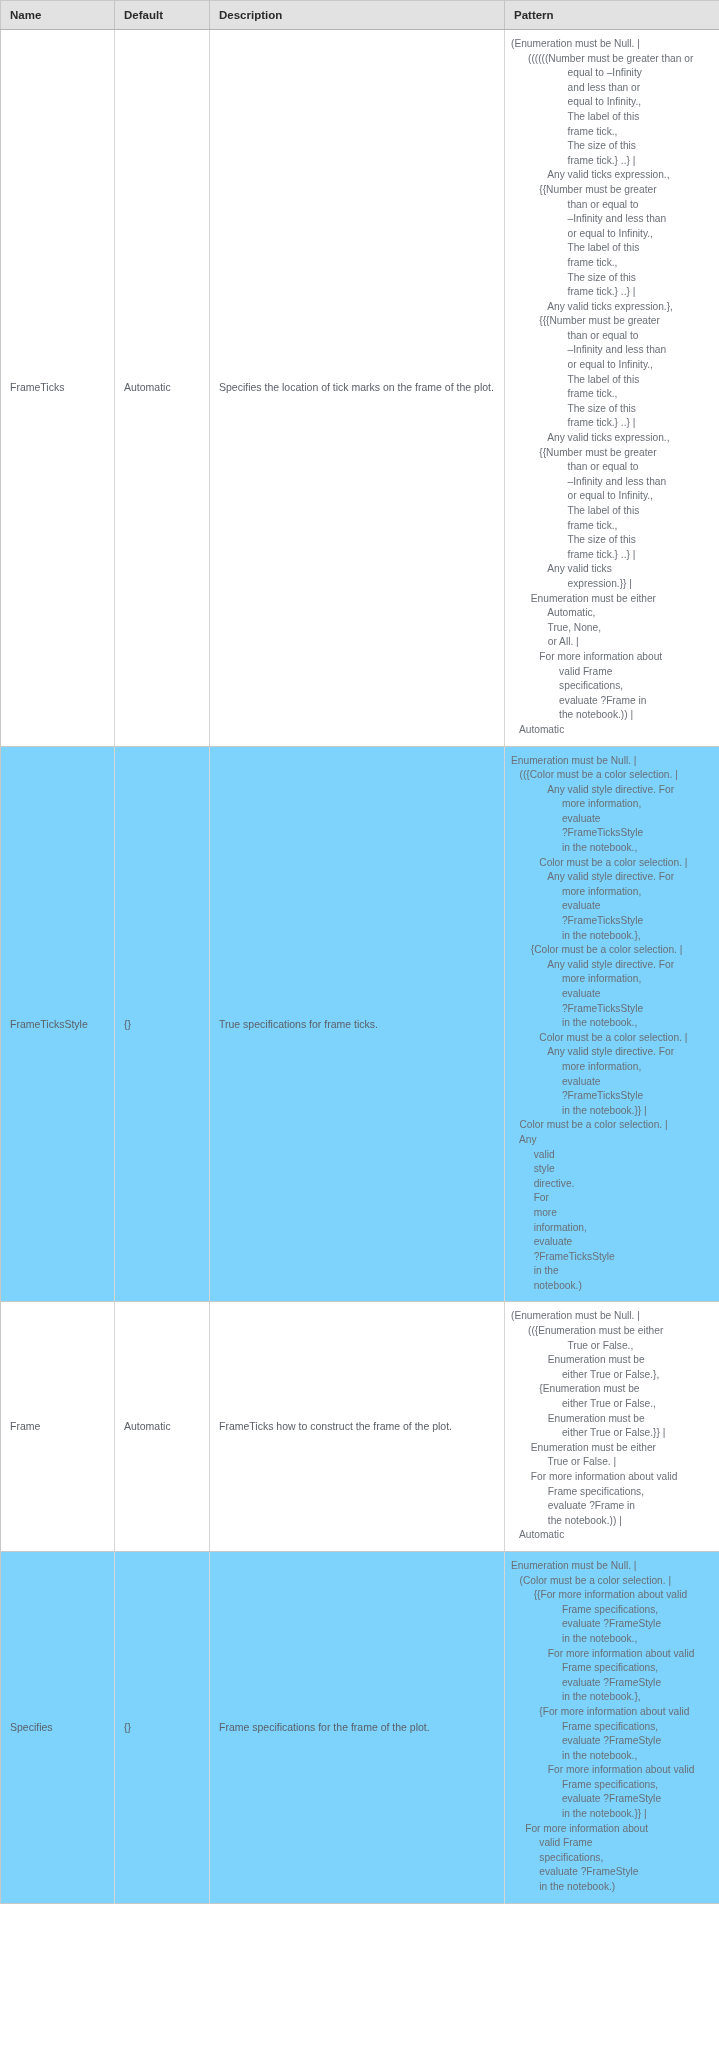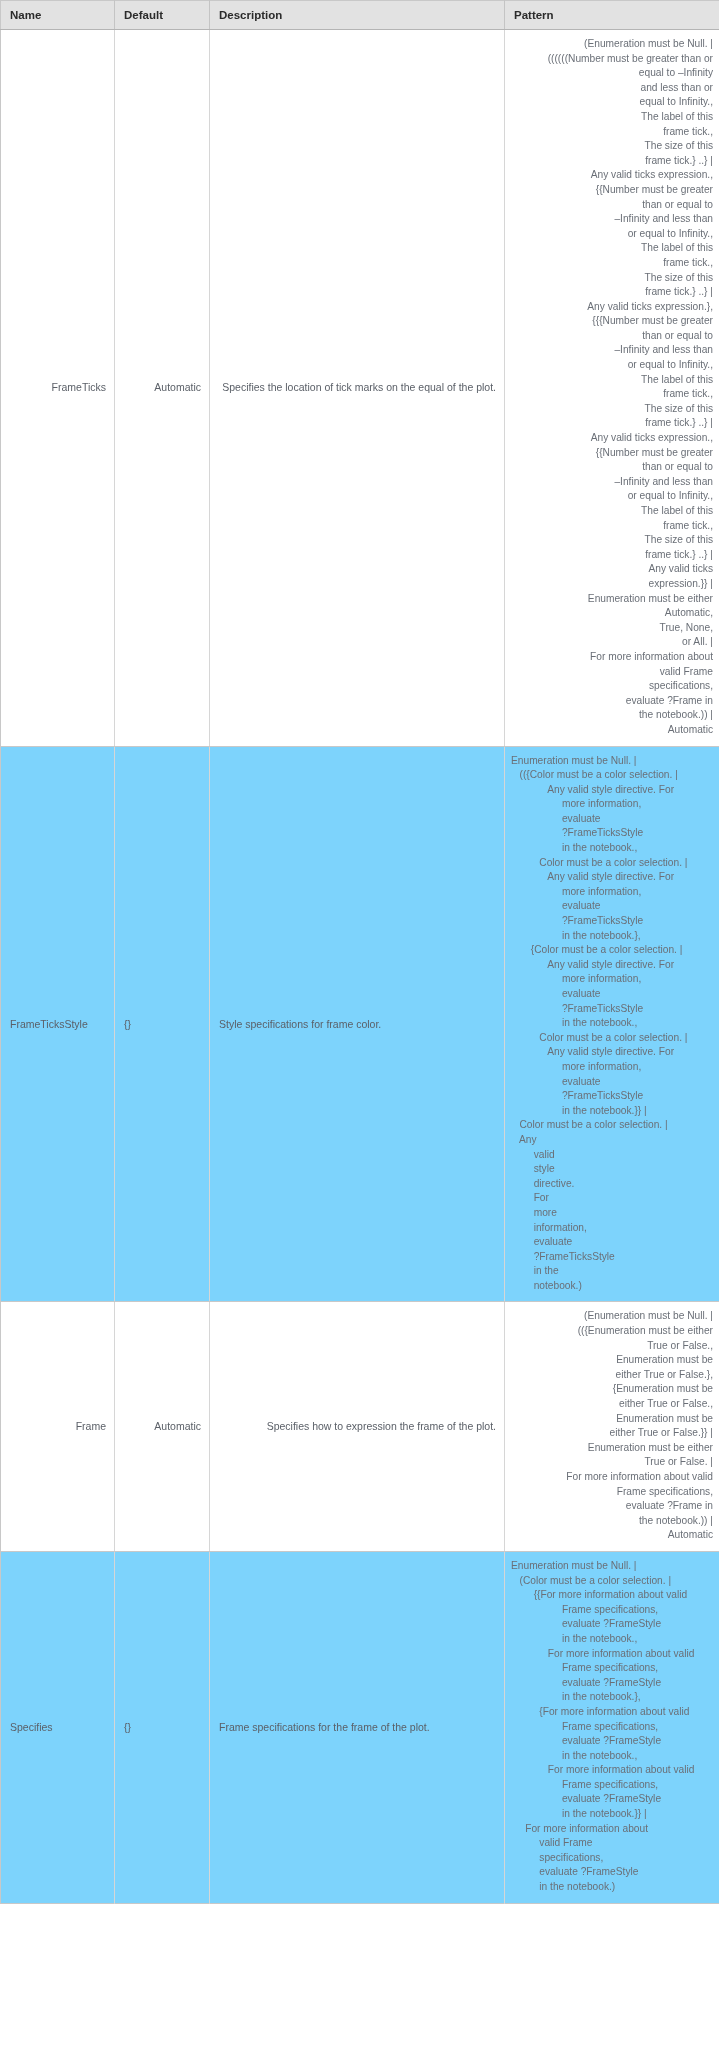--- a/index.html
+++ b/index.html
@@ -44,21 +44,21 @@
     border-bottom: 1px solid #c8c8c8;
     vertical-align: middle;
     font-size: 10.5px;
     color: #5b6068;
     padding: 6px 8px 6px 9px;
     line-height: 14.6px;
   }
   tbody td:last-child { border-right: none; }
   tbody tr:last-child td { border-bottom: none; }
 
-  tbody tr.row-odd  td { background: #ffffff; text-align: right; }
+  tbody tr.row-odd  td { background: #ffffff; }
   tbody tr.row-even td { background: #7dd3fc; }
 
   td.cell-pattern {
     vertical-align: top;
     padding: 7px 6px 8px 6px;
     font-size: 10.2px;
     line-height: 14.6px;
     color: #6a6f77;
     white-space: pre;
     text-align: left;
@@ -82,21 +82,21 @@
       <th>Name</th>
       <th>Default</th>
       <th>Description</th>
       <th>Pattern</th>
     </tr>
   </thead>
   <tbody>
     <tr class="row-odd">
       <td class="cell-name">FrameTicks</td>
       <td class="cell-default">Automatic</td>
-      <td class="cell-desc">Specifies the location of tick marks on the equal of the plot.</td>
+      <td class="cell-desc">Specifies the location of tick marks on the frame of the plot.</td>
       <td class="cell-pattern">(Enumeration must be Null. |
       ((((((Number must be greater than or
                     equal to –Infinity
                     and less than or
                     equal to Infinity.,
                     The label of this
                     frame tick.,
                     The size of this
                     frame tick.} ..} |
              Any valid ticks expression.,
@@ -135,21 +135,21 @@
           For more information about
                  valid Frame
                  specifications,
                  evaluate ?Frame in
                  the notebook.)) |
    Automatic</td>
     </tr>
     <tr class="row-even">
       <td class="cell-name">FrameTicksStyle</td>
       <td class="cell-default">{}</td>
-      <td class="cell-desc">Style specifications for frame color.</td>
+      <td class="cell-desc">True specifications for frame ticks.</td>
       <td class="cell-pattern">Enumeration must be Null. |
    (({Color must be a color selection. |
              Any valid style directive. For
                   more information,
                   evaluate
                   ?FrameTicksStyle
                   in the notebook.,
           Color must be a color selection. |
              Any valid style directive. For
                   more information,
@@ -177,21 +177,21 @@
         more
         information,
         evaluate
         ?FrameTicksStyle
         in the
         notebook.)</td>
     </tr>
     <tr class="row-odd">
       <td class="cell-name">Frame</td>
       <td class="cell-default">Automatic</td>
-      <td class="cell-desc">Specifies how to expression the frame of the plot.</td>
+      <td class="cell-desc">FrameTicks how to construct the frame of the plot.</td>
       <td class="cell-pattern">(Enumeration must be Null. |
       (({Enumeration must be either
                     True or False.,
              Enumeration must be
                   either True or False.},
           {Enumeration must be
                   either True or False.,
              Enumeration must be
                   either True or False.}} |
        Enumeration must be either

